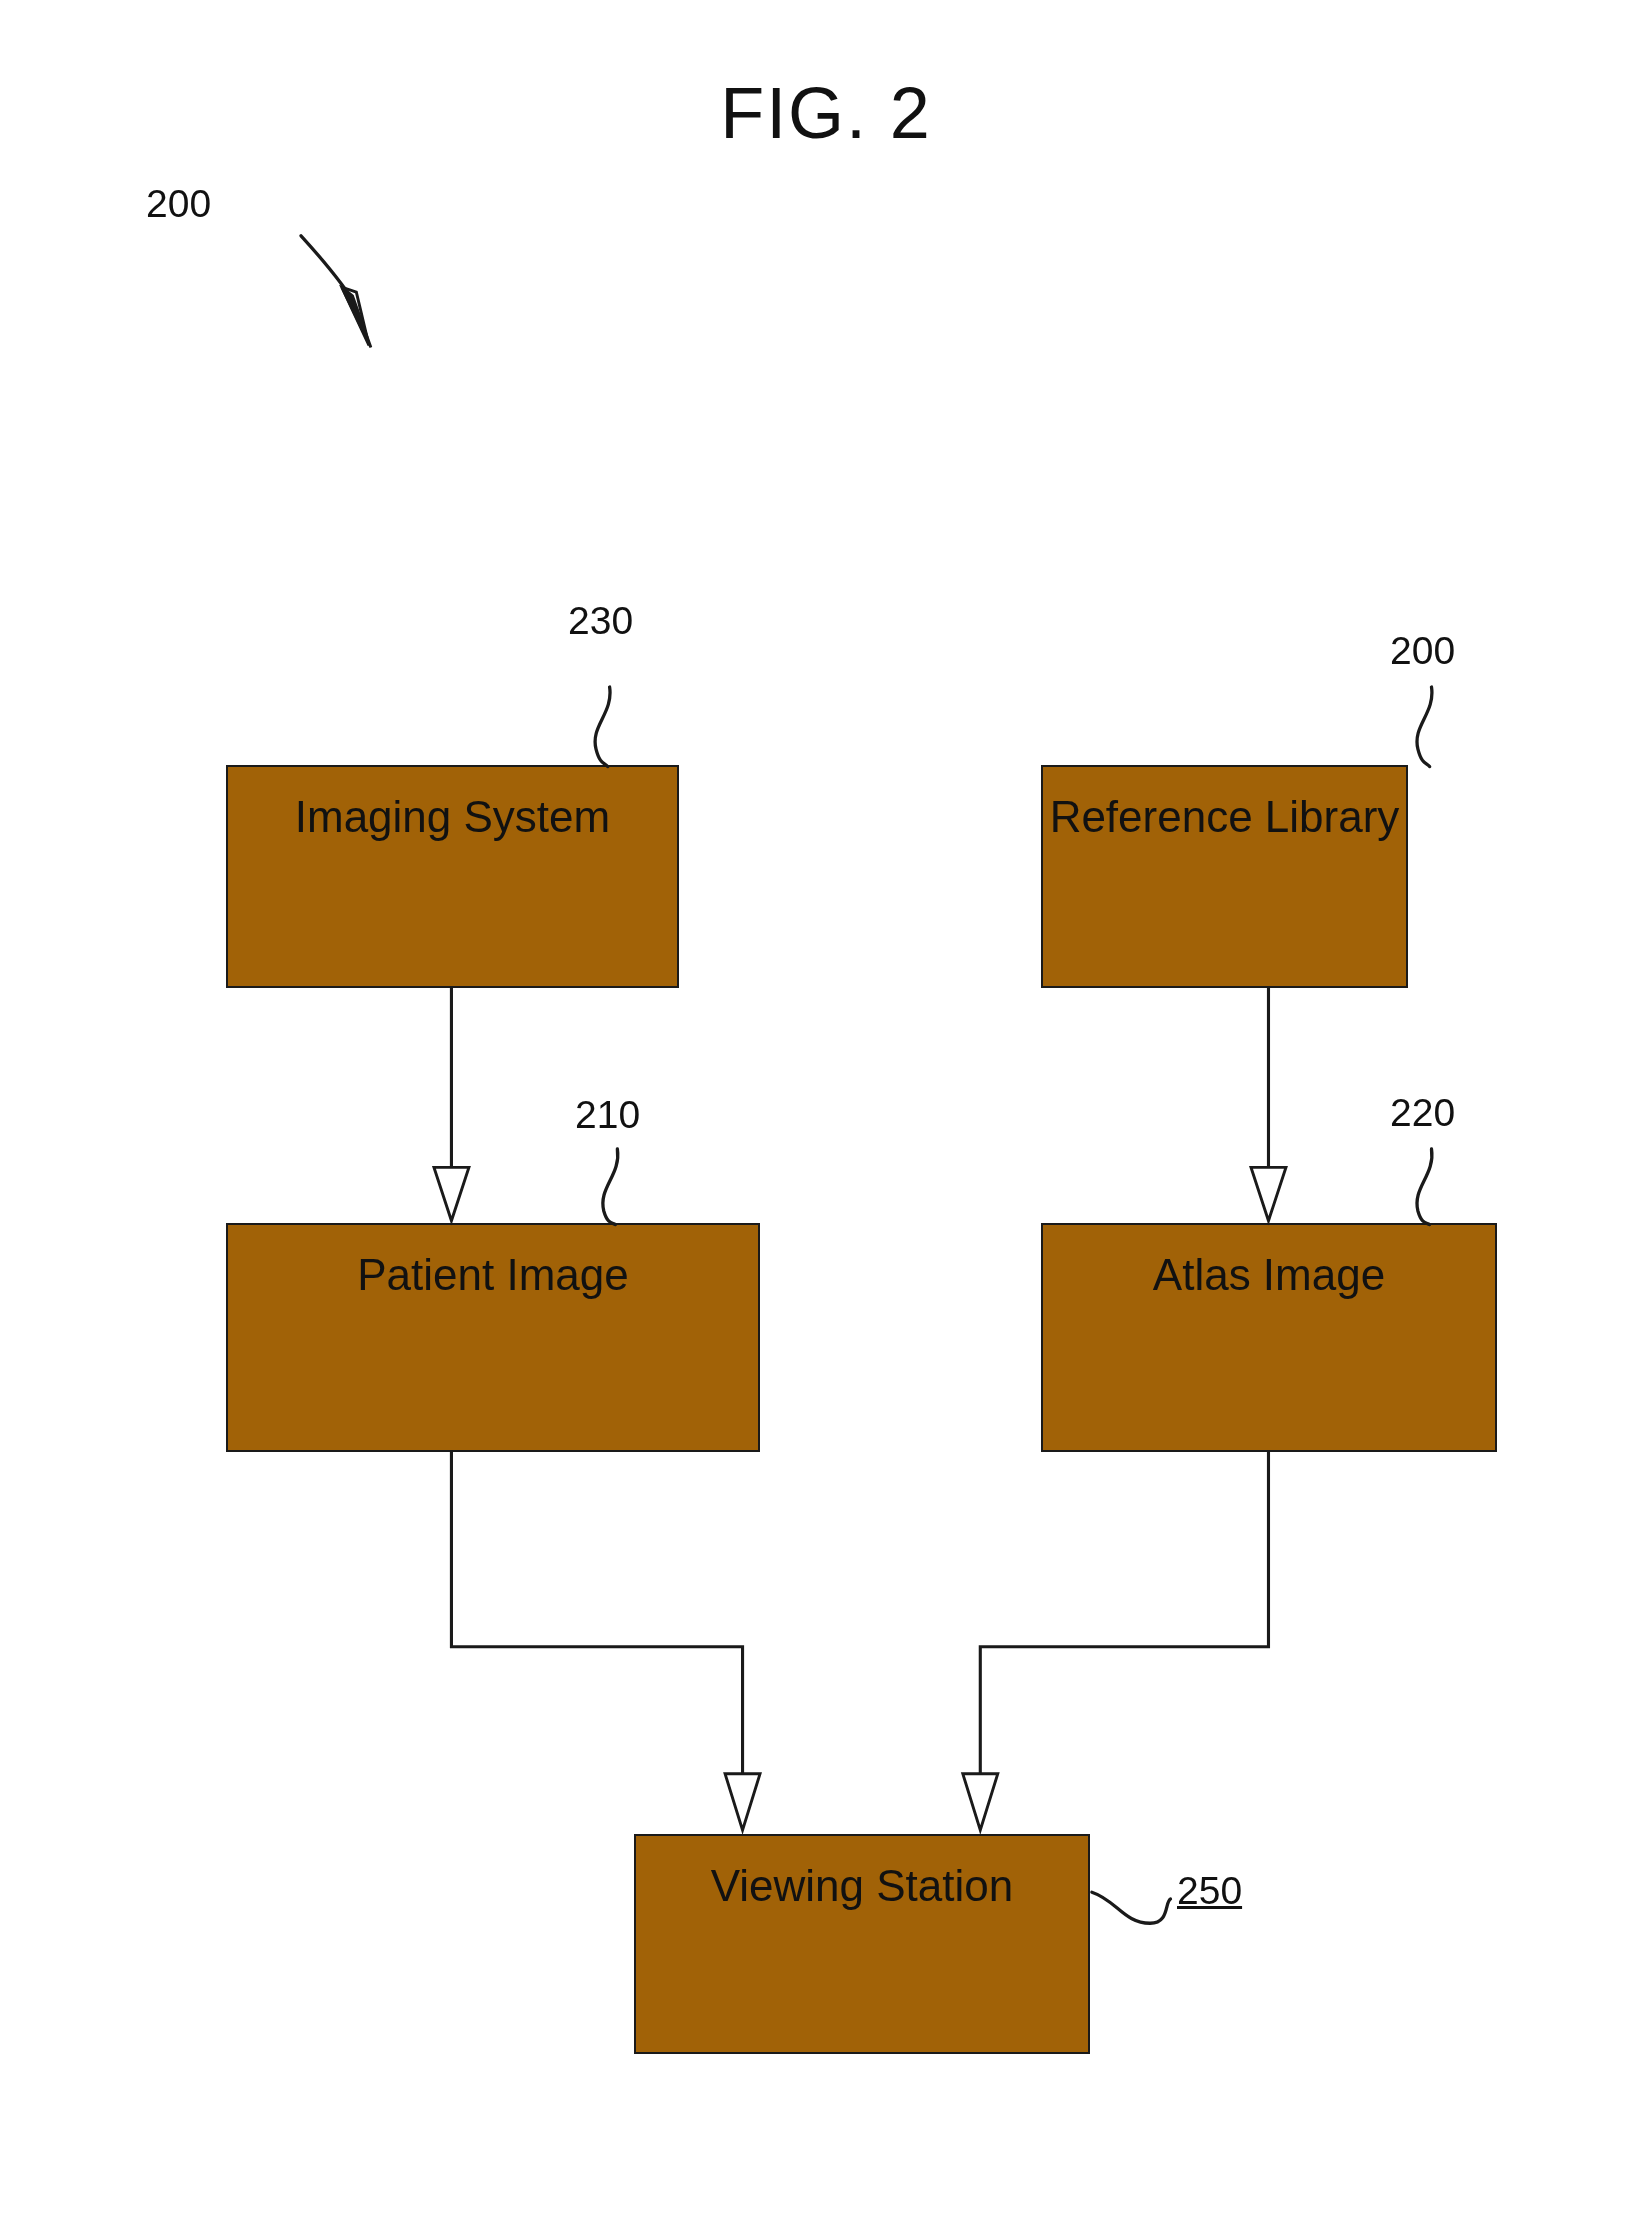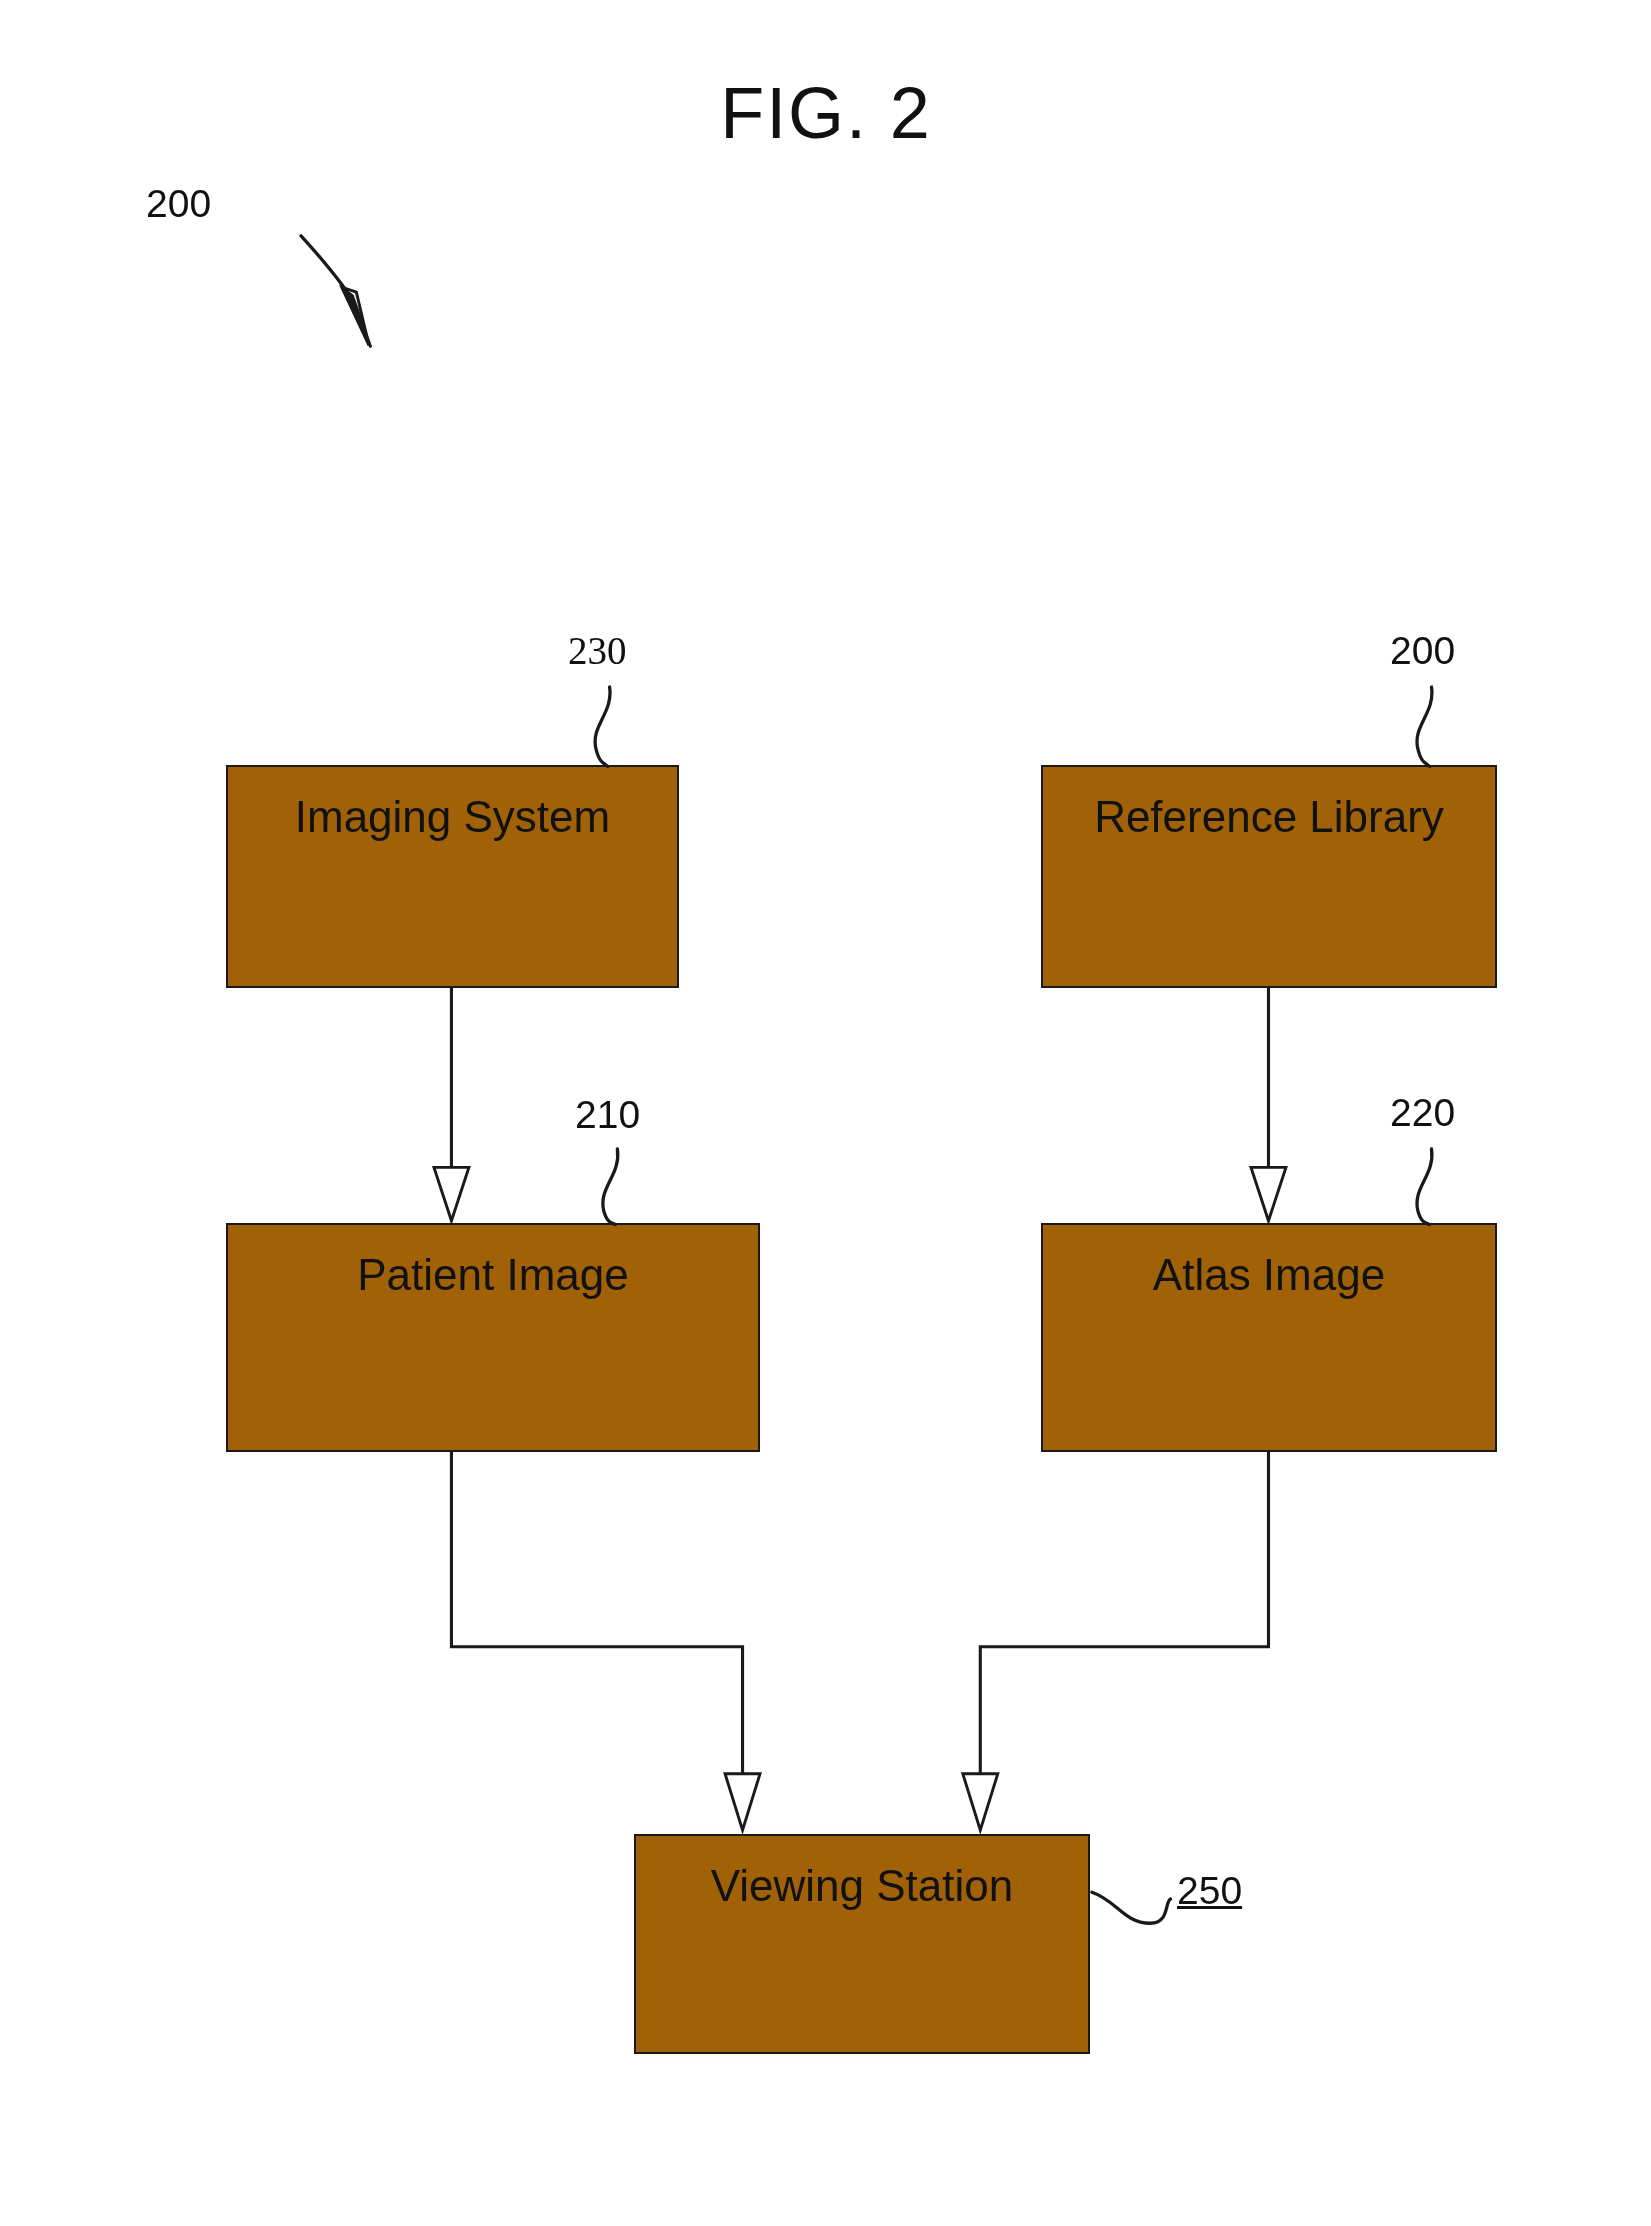--- a/index.html
+++ b/index.html
@@ -108,37 +108,37 @@
 <div id="figure-root">
 
   <div class="fig-title">FIG. 2</div>
 
   <div class="ref-num" style="left:146px; top:184px;">200</div>
 
   <div class="node-box" style="left:226px; top:765px; width:453px; height:223px;">
     <div class="node-label">Imaging System</div>
   </div>
 
-  <div class="node-box" style="left:1041px; top:765px; width:456px; height:223px;">
+  <div class="node-box" style="left:1041px; top:765px; width:367px; height:223px;">
     <div class="node-label">Reference Library</div>
   </div>
 
   <div class="node-box" style="left:226px; top:1223px; width:534px; height:229px;">
     <div class="node-label">Patient Image</div>
   </div>
 
   <div class="node-box" style="left:1041px; top:1223px; width:456px; height:229px;">
     <div class="node-label">Atlas Image</div>
   </div>
 
   <div class="node-box" style="left:634px; top:1834px; width:456px; height:220px;">
     <div class="node-label">Viewing Station</div>
   </div>
 
-  <div class="ref-num" style="left:568px; top:631px;font-family:Liberation Serif, serif;">230</div>
+  <div class="ref-num" style="left:568px; top:601px;">230</div>
 
   <div class="ref-num" style="left:1390px; top:631px;">200</div>
 
   <div class="ref-num" style="left:575px; top:1095px;">210</div>
 
   <div class="ref-num" style="left:1390px; top:1093px;">220</div>
 
   <div class="ref-num" style="left:1177px; top:1871px;text-decoration:underline;">250</div>
 
   <svg id="connectors" viewBox="0 0 1702 2294">

